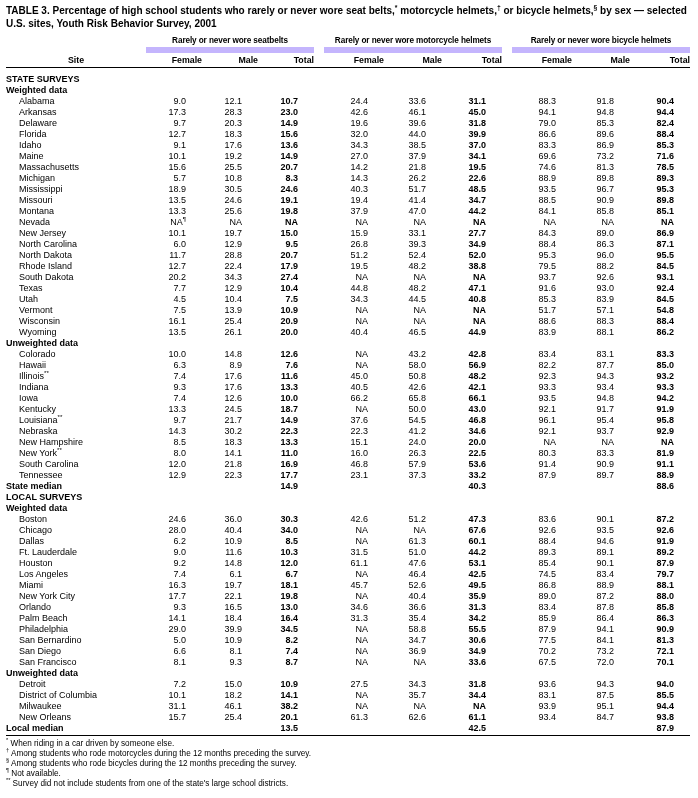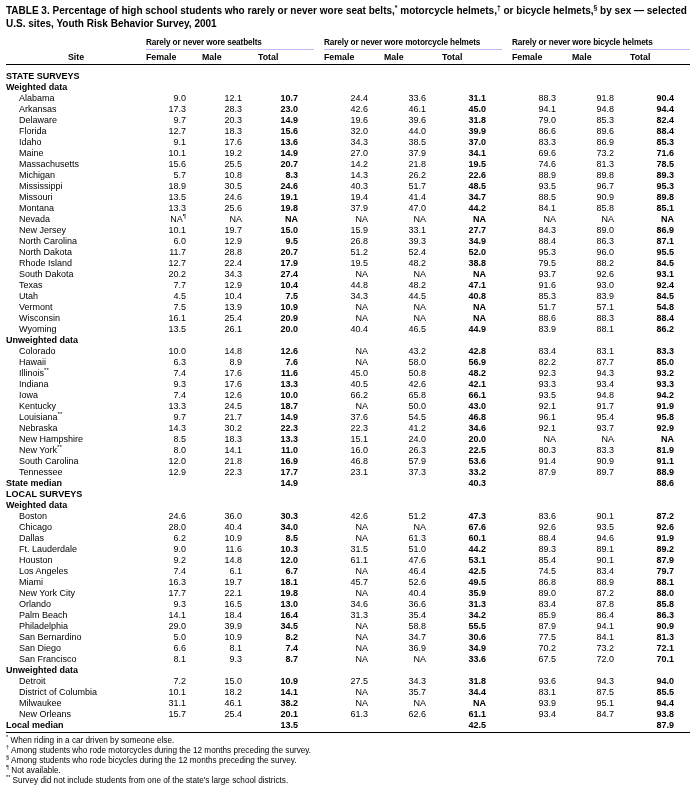--- a/index.html
+++ b/index.html
@@ -32,28 +32,28 @@
   col.c-site { width: 140px; }
   col.c-s { width: 56px; }
   col.c-gap { width: 10px; }
   col.c-a { width: 60px; }
   col.c-b { width: 58px; }
 
   thead th { padding: 0; font-weight: 700; vertical-align: bottom; }
   th.group-h {
     font-size: 8.2px;
     letter-spacing: -0.1px;
-    text-align: left;
+    text-align: center;
     white-space: nowrap;
-    border-bottom: 1px solid #c4b5fd;
+    border-bottom: 6px solid #c4b5fd;
     padding-bottom: 2px;
     height: 13px;
   }
   tr.subrow th { border-bottom: 1px solid #000; height: 15px; padding: 2px 0 2px 0; font-size: 8.8px; }
-  th.sub-h { text-align: left; }
+  th.sub-h { text-align: right; }
   th.site-h { text-align: center; }
 
   tbody td {
     font-size: 9px;
     line-height: 11px;
     height: 11px;
     padding: 0;
     white-space: nowrap;
     overflow: hidden;
     vertical-align: bottom;

